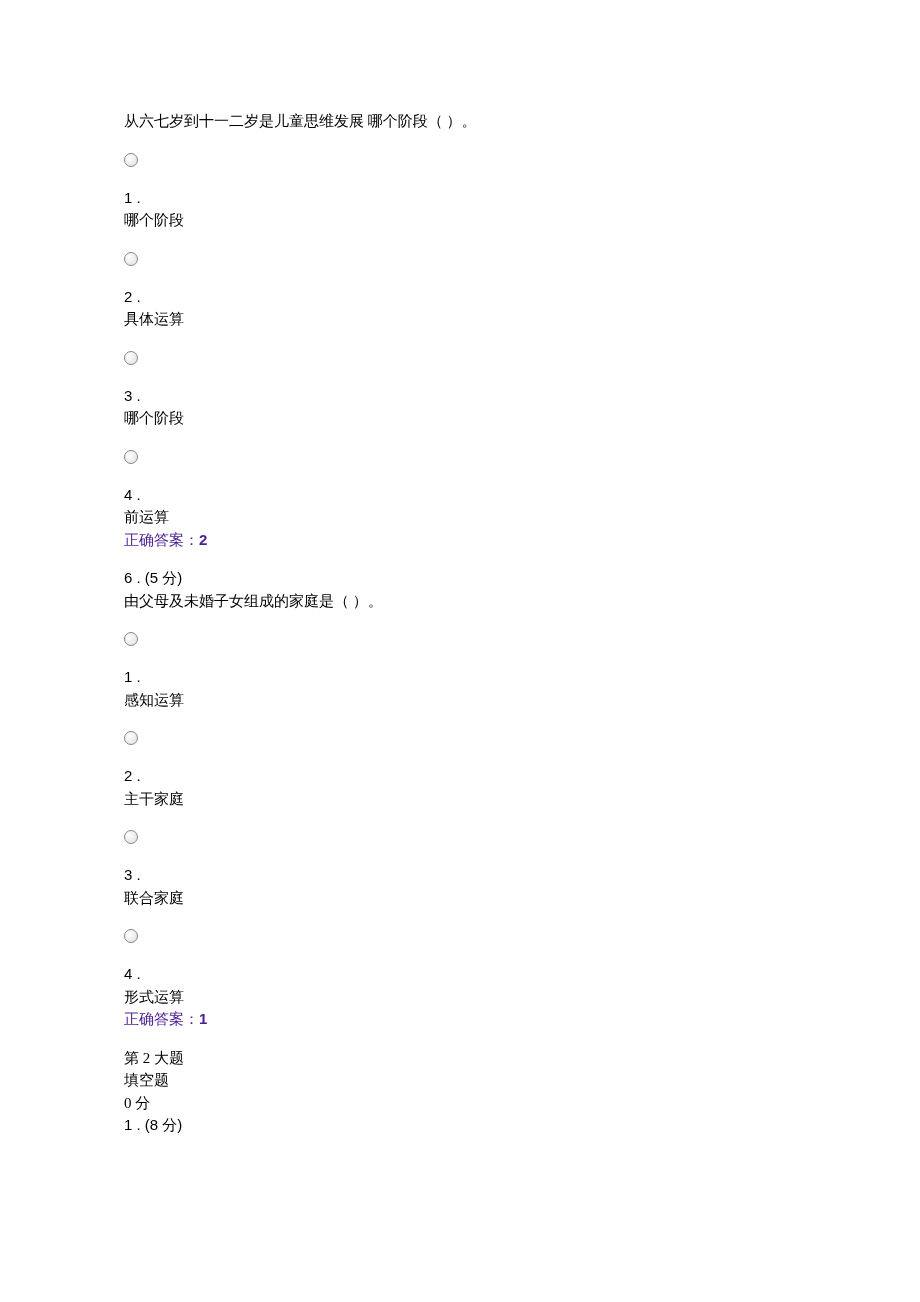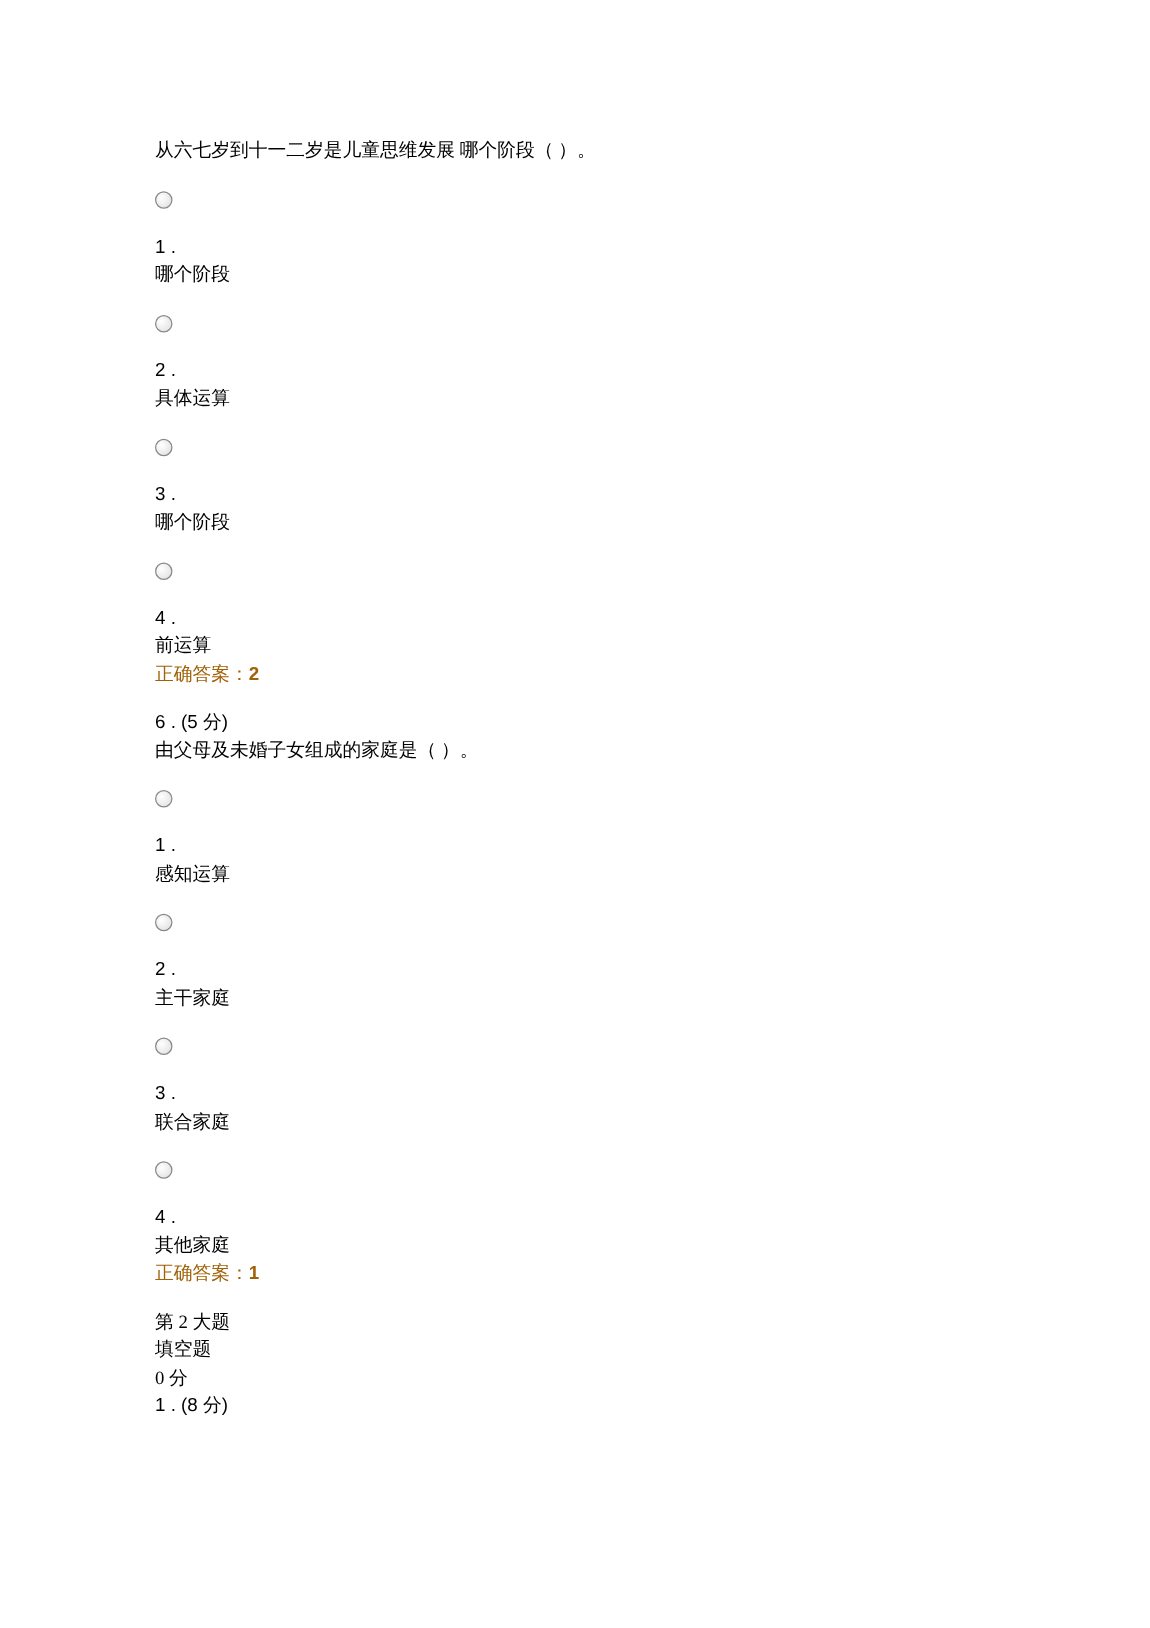--- a/index.html
+++ b/index.html
@@ -30,21 +30,21 @@
   }
   .radio-dot {
     width: 12px;
     height: 12px;
     border-radius: 50%;
     border: 1px solid #888888;
     background: radial-gradient(circle at 35% 35%, #ffffff, #dddddd);
     display: inline-block;
   }
   .answer {
-    color: #a16207;
+    color: #4c1d95;
     font-family: "SimSun", "宋体", serif;
   }
   .answer .num {
     font-family: Arial, sans-serif;
     font-weight: bold;
   }
   .qnum {
     font-family: Arial, sans-serif;
   }
 </style>
@@ -117,21 +117,21 @@
   <div class="spacer"></div>
   <p class="line qnum">3 .</p>
   <p class="line">联合家庭</p>
   <div class="spacer"></div>
 
   <div class="radio-line">
     <span class="radio-dot"></span>
   </div>
   <div class="spacer"></div>
   <p class="line qnum">4 .</p>
-  <p class="line">其他家庭</p>
+  <p class="line">形式运算</p>
   <p class="line answer">
     <span>正确答案：</span><span class="num">1</span>
   </p>
   <div class="spacer"></div>
 
   <p class="line">第 2 大题</p>
   <p class="line">填空题</p>
   <p class="line">0 分</p>
   <p class="line qnum">1 . (8 分)</p>
 

